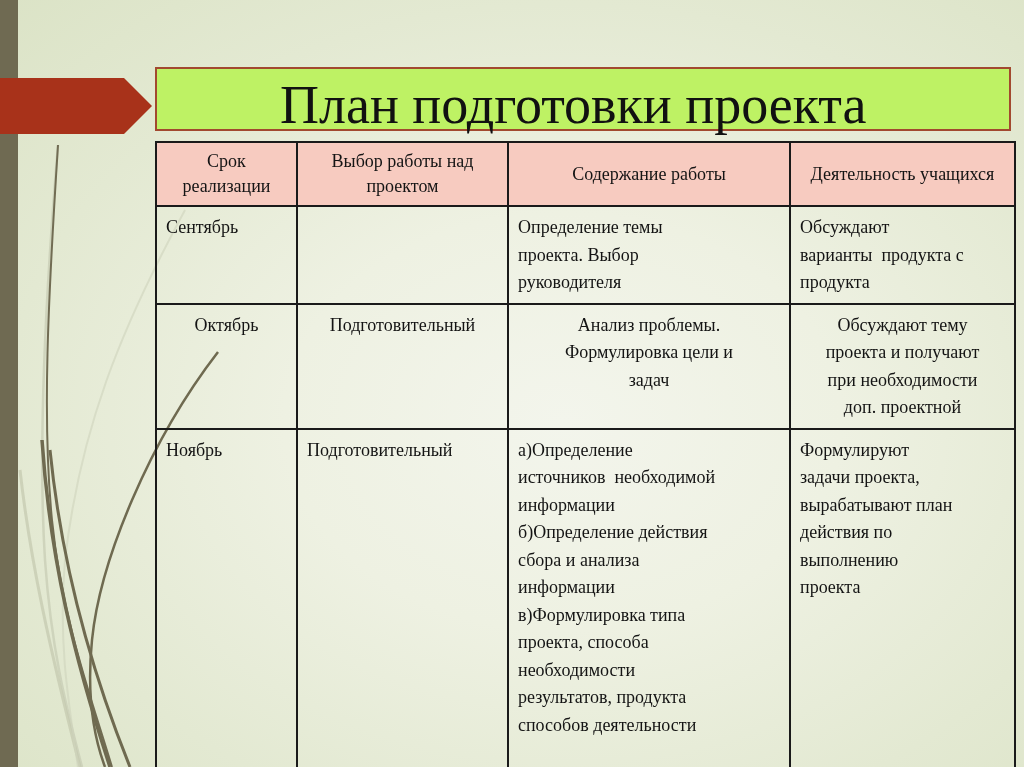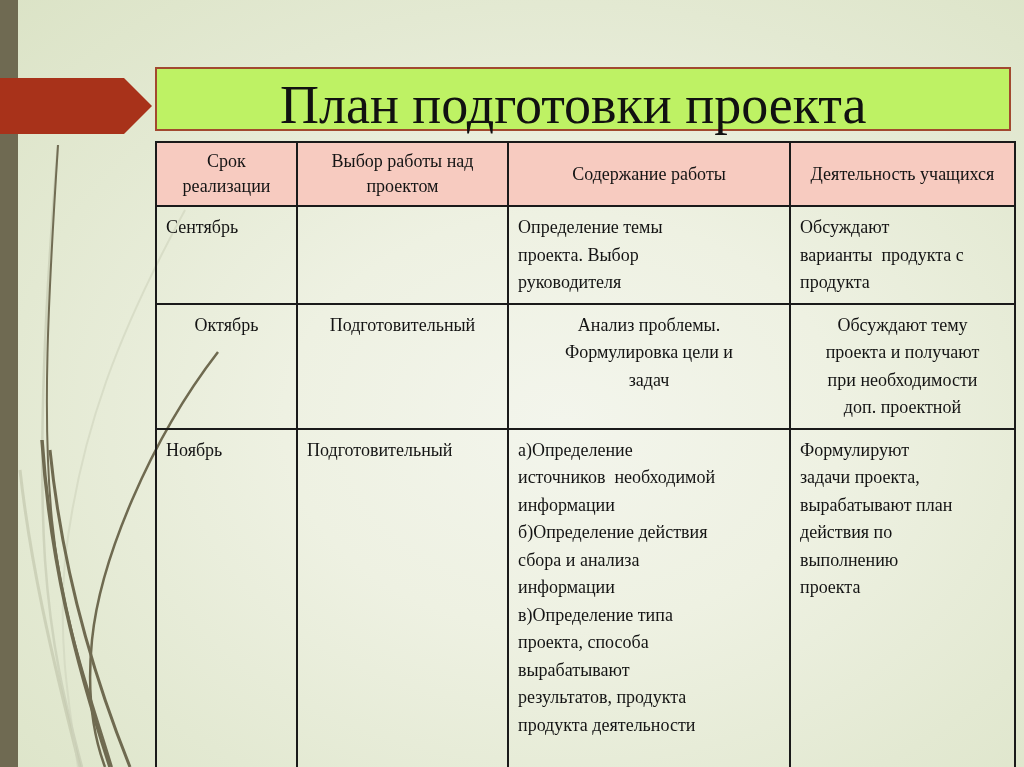--- a/index.html
+++ b/index.html
@@ -179,25 +179,25 @@
       <td>
         <span class="line">Подготовительный</span>
       </td>
       <td>
         <span class="line">а)Определение</span>
         <span class="line" style="white-space:pre">источников  необходимой</span>
         <span class="line">информации</span>
         <span class="line">б)Определение действия</span>
         <span class="line">сбора и анализа</span>
         <span class="line">информации</span>
-        <span class="line">в)Определение типа</span>
+        <span class="line">в)Формулировка типа</span>
         <span class="line">проекта, способа</span>
-        <span class="line">вырабатывают</span>
+        <span class="line">необходимости</span>
         <span class="line">результатов, продукта</span>
-        <span class="line">продукта деятельности</span>
+        <span class="line">способов деятельности</span>
       </td>
       <td>
         <span class="line">Формулируют</span>
         <span class="line">задачи проекта,</span>
         <span class="line">вырабатывают план</span>
         <span class="line">действия по</span>
         <span class="line">выполнению</span>
         <span class="line">проекта</span>
       </td>
     </tr>

